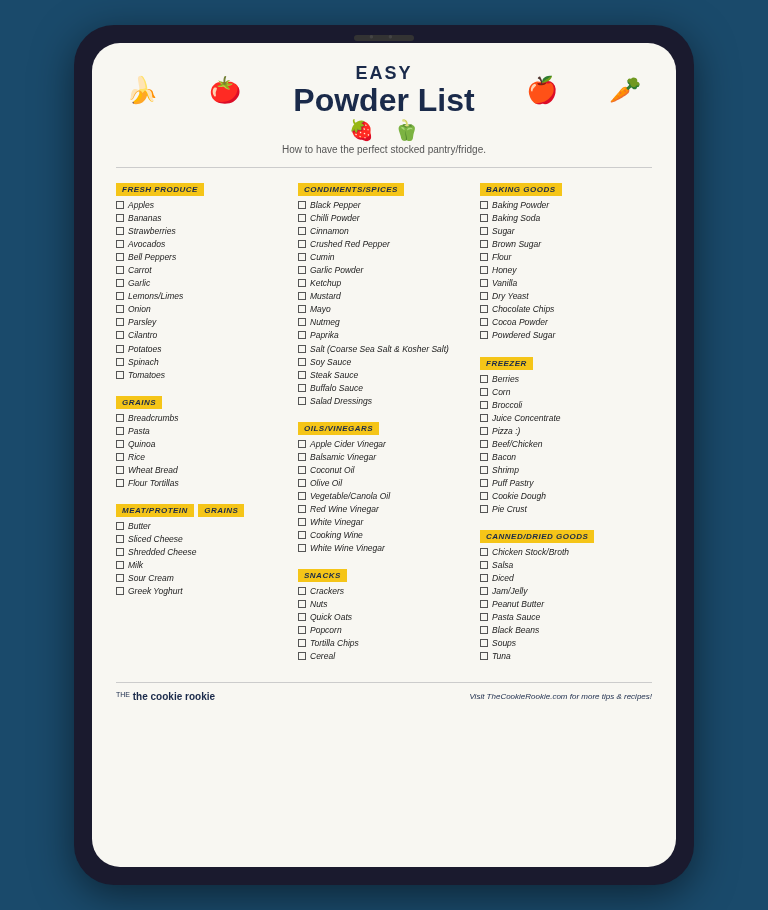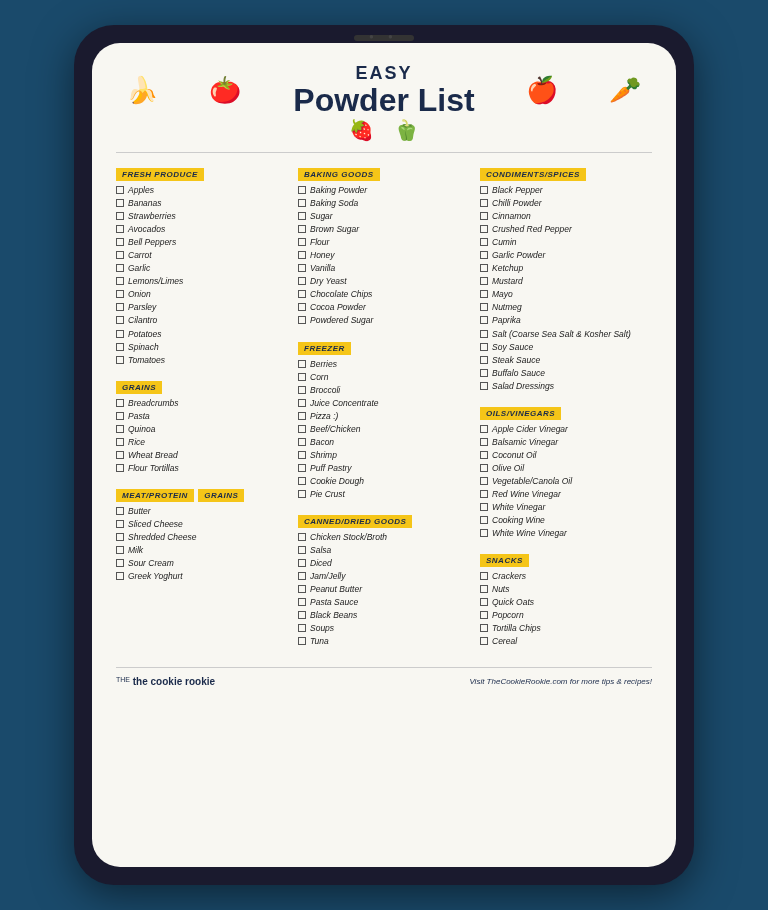--- a/index.html
+++ b/index.html
@@ -183,20 +183,21 @@
           <span class="easy-title">EASY</span>
           <span class="main-title">Powder List</span>
         </div>
         <span class="fruit-icon">🍎</span>
         <span class="fruit-icon">🥕</span>
       </div>
       <div style="display:flex;justify-content:center;gap:20px;margin-bottom:2px;">
         <span class="fruit-icon" style="font-size:20px;">🍓</span>
         <span class="fruit-icon" style="font-size:20px;">🫑</span>
       </div>
+      <span class="subtitle">How to have the perfect stocked pantry/fridge.</span>
     </div>
 
     <hr class="divider">
 
     <div class="columns">
 
       <div class="col">
         
         <div class="section-header">FRESH PRODUCE</div>
         <ul class="item-list">
@@ -229,65 +230,20 @@
         <div class="section-header">MEAT/PROTEIN</div>
 
         <div class="section-header">GRAINS</div>
         <ul class="item-list">
           <li><span class="checkbox"></span>Butter</li>
           <li><span class="checkbox"></span>Sliced Cheese</li>
           <li><span class="checkbox"></span>Shredded Cheese</li>
           <li><span class="checkbox"></span>Milk</li>
           <li><span class="checkbox"></span>Sour Cream</li>
           <li><span class="checkbox"></span>Greek Yoghurt</li>
-        </ul>
-      </div>
-
-      <div class="col">
-        <div class="section-header">BAKING GOODS</div>
-        <ul class="item-list">
-          <li><span class="checkbox"></span>Baking Powder</li>
-          <li><span class="checkbox"></span>Baking Soda</li>
-          <li><span class="checkbox"></span>Sugar</li>
-          <li><span class="checkbox"></span>Brown Sugar</li>
-          <li><span class="checkbox"></span>Flour</li>
-          <li><span class="checkbox"></span>Honey</li>
-          <li><span class="checkbox"></span>Vanilla</li>
-          <li><span class="checkbox"></span>Dry Yeast</li>
-          <li><span class="checkbox"></span>Chocolate Chips</li>
-          <li><span class="checkbox"></span>Cocoa Powder</li>
-          <li><span class="checkbox"></span>Powdered Sugar</li>
-        </ul>
-
-        <div class="section-header">FREEZER</div>
-        <ul class="item-list">
-          <li><span class="checkbox"></span>Berries</li>
-          <li><span class="checkbox"></span>Corn</li>
-          <li><span class="checkbox"></span>Broccoli</li>
-          <li><span class="checkbox"></span>Juice Concentrate</li>
-          <li><span class="checkbox"></span>Pizza :)</li>
-          <li><span class="checkbox"></span>Beef/Chicken</li>
-          <li><span class="checkbox"></span>Bacon</li>
-          <li><span class="checkbox"></span>Shrimp</li>
-          <li><span class="checkbox"></span>Puff Pastry</li>
-          <li><span class="checkbox"></span>Cookie Dough</li>
-          <li><span class="checkbox"></span>Pie Crust</li>
-        </ul>
-
-        <div class="section-header">CANNED/DRIED GOODS</div>
-        <ul class="item-list">
-          <li><span class="checkbox"></span>Chicken Stock/Broth</li>
-          <li><span class="checkbox"></span>Salsa</li>
-          <li><span class="checkbox"></span>Diced</li>
-          <li><span class="checkbox"></span>Jam/Jelly</li>
-          <li><span class="checkbox"></span>Peanut Butter</li>
-          <li><span class="checkbox"></span>Pasta Sauce</li>
-          <li><span class="checkbox"></span>Black Beans</li>
-          <li><span class="checkbox"></span>Soups</li>
-          <li><span class="checkbox"></span>Tuna</li>
         </ul>
       </div>
 
       <div class="col">
         <div class="section-header">CONDIMENTS/SPICES</div>
         <ul class="item-list">
           <li><span class="checkbox"></span>Black Pepper</li>
           <li><span class="checkbox"></span>Chilli Powder</li>
           <li><span class="checkbox"></span>Cinnamon</li>
           <li><span class="checkbox"></span>Crushed Red Pepper</li>
@@ -321,20 +277,65 @@
         <div class="section-header">SNACKS</div>
         <ul class="item-list">
           <li><span class="checkbox"></span>Crackers</li>
           <li><span class="checkbox"></span>Nuts</li>
           <li><span class="checkbox"></span>Quick Oats</li>
           <li><span class="checkbox"></span>Popcorn</li>
           <li><span class="checkbox"></span>Tortilla Chips</li>
           <li><span class="checkbox"></span>Cereal</li>
         </ul>
       </div>
+
+      <div class="col">
+        <div class="section-header">BAKING GOODS</div>
+        <ul class="item-list">
+          <li><span class="checkbox"></span>Baking Powder</li>
+          <li><span class="checkbox"></span>Baking Soda</li>
+          <li><span class="checkbox"></span>Sugar</li>
+          <li><span class="checkbox"></span>Brown Sugar</li>
+          <li><span class="checkbox"></span>Flour</li>
+          <li><span class="checkbox"></span>Honey</li>
+          <li><span class="checkbox"></span>Vanilla</li>
+          <li><span class="checkbox"></span>Dry Yeast</li>
+          <li><span class="checkbox"></span>Chocolate Chips</li>
+          <li><span class="checkbox"></span>Cocoa Powder</li>
+          <li><span class="checkbox"></span>Powdered Sugar</li>
+        </ul>
+
+        <div class="section-header">FREEZER</div>
+        <ul class="item-list">
+          <li><span class="checkbox"></span>Berries</li>
+          <li><span class="checkbox"></span>Corn</li>
+          <li><span class="checkbox"></span>Broccoli</li>
+          <li><span class="checkbox"></span>Juice Concentrate</li>
+          <li><span class="checkbox"></span>Pizza :)</li>
+          <li><span class="checkbox"></span>Beef/Chicken</li>
+          <li><span class="checkbox"></span>Bacon</li>
+          <li><span class="checkbox"></span>Shrimp</li>
+          <li><span class="checkbox"></span>Puff Pastry</li>
+          <li><span class="checkbox"></span>Cookie Dough</li>
+          <li><span class="checkbox"></span>Pie Crust</li>
+        </ul>
+
+        <div class="section-header">CANNED/DRIED GOODS</div>
+        <ul class="item-list">
+          <li><span class="checkbox"></span>Chicken Stock/Broth</li>
+          <li><span class="checkbox"></span>Salsa</li>
+          <li><span class="checkbox"></span>Diced</li>
+          <li><span class="checkbox"></span>Jam/Jelly</li>
+          <li><span class="checkbox"></span>Peanut Butter</li>
+          <li><span class="checkbox"></span>Pasta Sauce</li>
+          <li><span class="checkbox"></span>Black Beans</li>
+          <li><span class="checkbox"></span>Soups</li>
+          <li><span class="checkbox"></span>Tuna</li>
+        </ul>
+      </div>
     </div>
 
     <div class="footer">
       <div class="footer-brand">
         <span class="the">THE</span>
         <span>the cookie rookie</span>
       </div>
       <div class="footer-url">Visit TheCookieRookie.com for more tips &amp; recipes!</div>
     </div>
 

